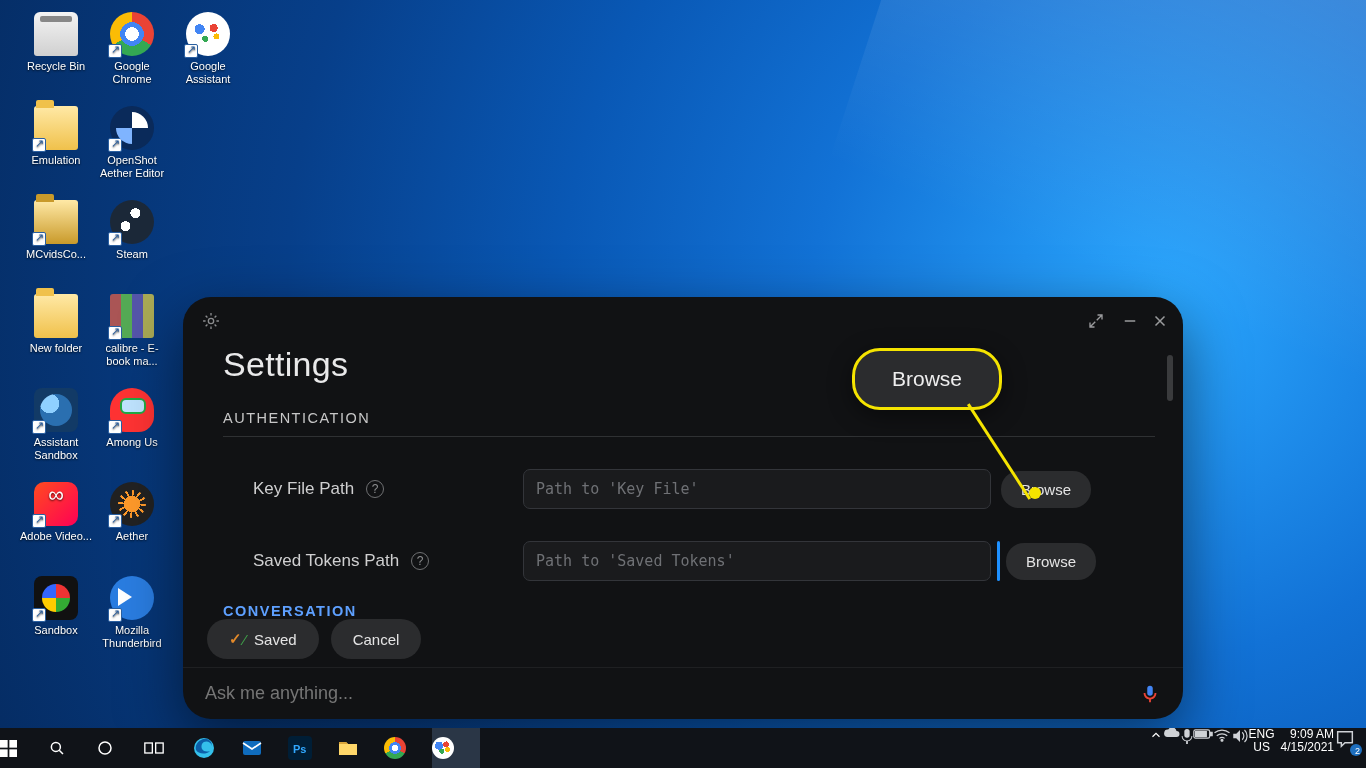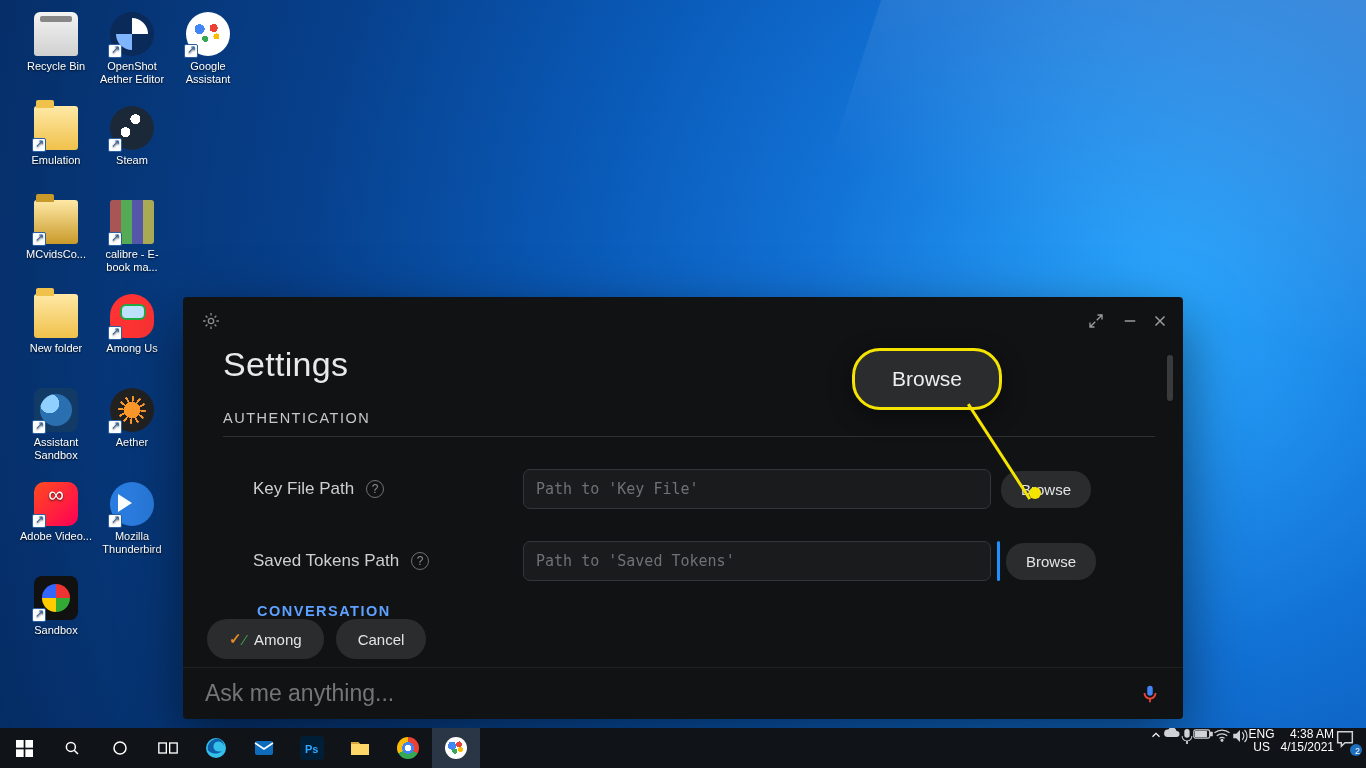--- a/index.html
+++ b/index.html
@@ -64,69 +64,69 @@
   background:conic-gradient(#e33 0 90deg,#3a3 90deg 180deg,#fc0 180deg 270deg,#36f 270deg 360deg);}
 .ico-tbird{ background:#2a7de1; border-radius:50%;}
 .ico-tbird::after{content:""; position:absolute; left:8px; top:12px; width:0; height:0;
   border-left:14px solid #fff; border-top:9px solid transparent; border-bottom:9px solid transparent;}
 .ico-foldopen{ background:linear-gradient(#ffe9a6,#c99a2a); border-radius:3px;}
 .ico-foldopen::before{content:""; position:absolute; top:-6px; left:2px; width:18px; height:8px; background:#c99a2a; border-radius:2px 2px 0 0;}
 
 
 .gawin {
   position:absolute; left:183px; top:297px; width:1000px; height:422px;
-  background:#111214; border-radius:4px; color:#d7d7d7;
+  background:#111214; border-radius:28px; color:#d7d7d7;
   box-shadow:0 20px 60px rgba(0,0,0,.5);
 }
 .gawin .titlebar{ height:48px; position:relative;}
 .gawin .gear{ position:absolute; left:18px; top:14px; width:20px; height:20px; }
 .gawin .wexpand{ position:absolute; right:78px; top:15px; width:18px; height:18px;}
 .gawin .wmin{ position:absolute; right:44px; top:15px; width:18px; height:18px;}
 .gawin .wclose{ position:absolute; right:14px; top:15px; width:18px; height:18px;}
 
 .gawin .content{ position:absolute; inset:48px 28px 78px 40px; overflow:hidden;}
 .gawin .scrollbar{ position:absolute; right:10px; top:58px; width:6px; height:46px; background:#3a3b3d; border-radius:3px;}
 .gawin h1{ font-size:34px; font-weight:500; color:#e9e9ea; letter-spacing:.3px; font-family:"Product Sans","Segoe UI",Arial,sans-serif;}
 .sect-title{ margin-top:26px; font-size:14.5px; letter-spacing:1.5px; color:#c7c7c7; border-bottom:1px solid #2f3133; padding-bottom:10px;}
-.sect-part{ margin-top:22px; font-size:14.5px; letter-spacing:1.5px; color:#5ea0ff; font-weight:600;margin-left:34px;}
+.sect-part{ margin-top:22px; font-size:14.5px; letter-spacing:1.5px; color:#5ea0ff; font-weight:600;}
 
 .frow{ display:flex; align-items:center; margin-top:32px;}
 .flabel{ width:300px; font-size:17px; color:#cfcfd0; display:flex; align-items:center; gap:12px; padding-left:30px;}
 .flabel .help{ width:18px; height:18px; border:1.5px solid #6f7072; border-radius:50%; display:inline-flex; align-items:center; justify-content:center; font-size:12px; color:#8d8e90;}
 .finput{ flex:0 0 468px; height:40px; background:#1a1b1d; border:1px solid #33353a; border-radius:7px;
          color:#cfcfd0; font-family:Consolas,monospace; font-size:15px; padding:0 12px;}
 .finput::placeholder{ color:#6f7175;}
 .focusbar{ width:3px; height:40px; background:#1e90ff; margin-left:6px; border-radius:2px;}
 .browse{ margin-left:10px; height:37px; padding:0 20px; border:none; border-radius:18px;
          background:#2b2c2e; color:#e4e4e4; font-size:15px; cursor:pointer;}
 
 .footerbtns{ position:absolute; left:24px; bottom:60px; display:flex; gap:12px;}
 .fbtn{ height:40px; padding:0 22px; border:none; border-radius:20px; background:#2b2c2e;
        color:#e4e4e4; font-size:15px; cursor:pointer; display:inline-flex; align-items:center; gap:8px;}
 .fbtn .chk{ color:#e38a2a; font-weight:bold;}
 .fbtn .chk2{ color:#3fa24a; margin-left:-6px;}
 
 .askbar{ position:absolute; left:0; right:0; bottom:0; height:52px; border-top:1px solid #1f2022;
          display:flex; align-items:center; padding:0 22px; border-radius:0 0 22px 22px;}
-.askbar input{ flex:1; background:transparent; border:none; color:#737373; font-size:23px;}
+.askbar input{ flex:1; background:transparent; border:none; color:#737373; font-size:18px;}
 .mic{ width:22px; height:22px;}
 
 
 .callout{ position:absolute; left:852px; top:348px; width:150px; height:62px;
           border:3px solid #f5e400; border-radius:28px; background:#2b2c2e;
           display:flex; align-items:center; justify-content:center; color:#eee; font-size:21px;
           box-shadow:0 6px 24px rgba(0,0,0,.45); z-index:5;}
 .callout-dot{ position:absolute; left:1029px; top:487px; width:12px; height:12px; background:#f5e400; border-radius:50%; z-index:5;}
 .callout-line{ position:absolute; left:967px; top:405px; width:3px; height:113px; background:#f5e400;
                transform-origin:top left; transform:rotate(-33deg); z-index:5;}
 
 
 .taskbar{ position:absolute; left:0; right:0; bottom:0; height:40px; background:#101318;
           display:flex; align-items:center; color:#fff;}
-.taskbar .titem{ width:48px; height:40px; display:flex; align-items:center; justify-content:center;}
+.taskbar .titem{ width:48px; height:40px; display:flex; align-items:center; }
 .taskbar .titem.active{ background:#2a3646;}
 .taskbar .spacer{ flex:1;}
 .tray{ display:flex; align-items:flex-start; height:40px; padding:0 6px; font-size:12px;}
 .tray .lang{ text-align:center; line-height:13px;}
 .tray .clock{ text-align:right; line-height:13px; margin-left:6px;}
 .tray .notif{ width:26px; height:26px; position:relative;}
 .tray .notif::after{content:""; position:absolute; right:-2px; bottom:-2px; width:12px; height:12px; border-radius:50%; background:#1e6fbf; }
 .tray .notif .nnum{ position:absolute; right:0; bottom:-2px; font-size:9px; z-index:1;}
 
 svg{display:block}
@@ -152,20 +152,23 @@
             <span class="sc"></span>
           </div><span>Assistant Sandbox</span></div>
       <div class="ditem"><div class="ibox ico-adobe">
             <span class="sc"></span>
           </div><span>Adobe Video...</span></div>
       <div class="ditem"><div class="ibox ico-bandi">
             <span class="sc"></span>
           </div><span>Sandbox</span></div>
     </div>
     <div class="dcol">
+      <div class="ditem"><div class="ibox ico-chrome">
+            <span class="sc"></span>
+          </div><span>Google Chrome</span></div>
       <div class="ditem"><div class="ibox ico-openshot">
             <span class="sc"></span>
           </div><span>OpenShot Aether Editor</span></div>
       <div class="ditem"><div class="ibox ico-steam">
             <span class="sc"></span>
           </div><span>Steam</span></div>
       <div class="ditem"><div class="ibox ico-books">
             <span class="sc"></span>
           </div><span>calibre - E-book ma...</span></div>
       <div class="ditem"><div class="ibox ico-amongus">
@@ -241,21 +244,21 @@
         <button class="browse" style="margin-left:6px">Browse</button>
       </div>
 
       <div class="sect-part">CONVERSATION</div>
     </div>
 
     <div class="footerbtns">
       <button class="fbtn">
           <span class="chk">✓</span>
           <span class="chk2">⁄</span>
-          <span>Among</span>
+          <span>Saved</span>
         </button>
       <button class="fbtn">
           <span>Cancel</span>
         </button>
     </div>
 
     <div class="askbar">
       <input placeholder="Ask me anything..." style="">
       <span class="mic">
         <svg viewBox="0 0 24 24" width="22" height="22">
@@ -361,21 +364,21 @@
           <svg width="18" height="16" viewBox="0 0 24 20" fill="#cfd2d6">
             <path d="M3 7h4l5-5v16l-5-5H3z"></path>
             <path d="M15 5a7 7 0 0 1 0 10M18 2a11 11 0 0 1 0 16" stroke="#cfd2d6" stroke-width="1.6" fill="none"></path>
           </svg>
         </span>
       <div class="lang">
         <div>ENG</div>
         <div>US</div>
       </div>
       <div class="clock">
-        <div>4:38 AM</div>
+        <div>9:09 AM</div>
         <div>4/15/2021</div>
       </div>
       <div class="notif">
         <svg width="22" height="22" viewBox="0 0 24 24" fill="none" stroke="#cfd2d6" stroke-width="1.6">
             <path d="M4 4h16v12H12l-4 4v-4H4z"></path>
           </svg>
         <span class="nnum">2</span>
       </div>
     </div>
   </div>

